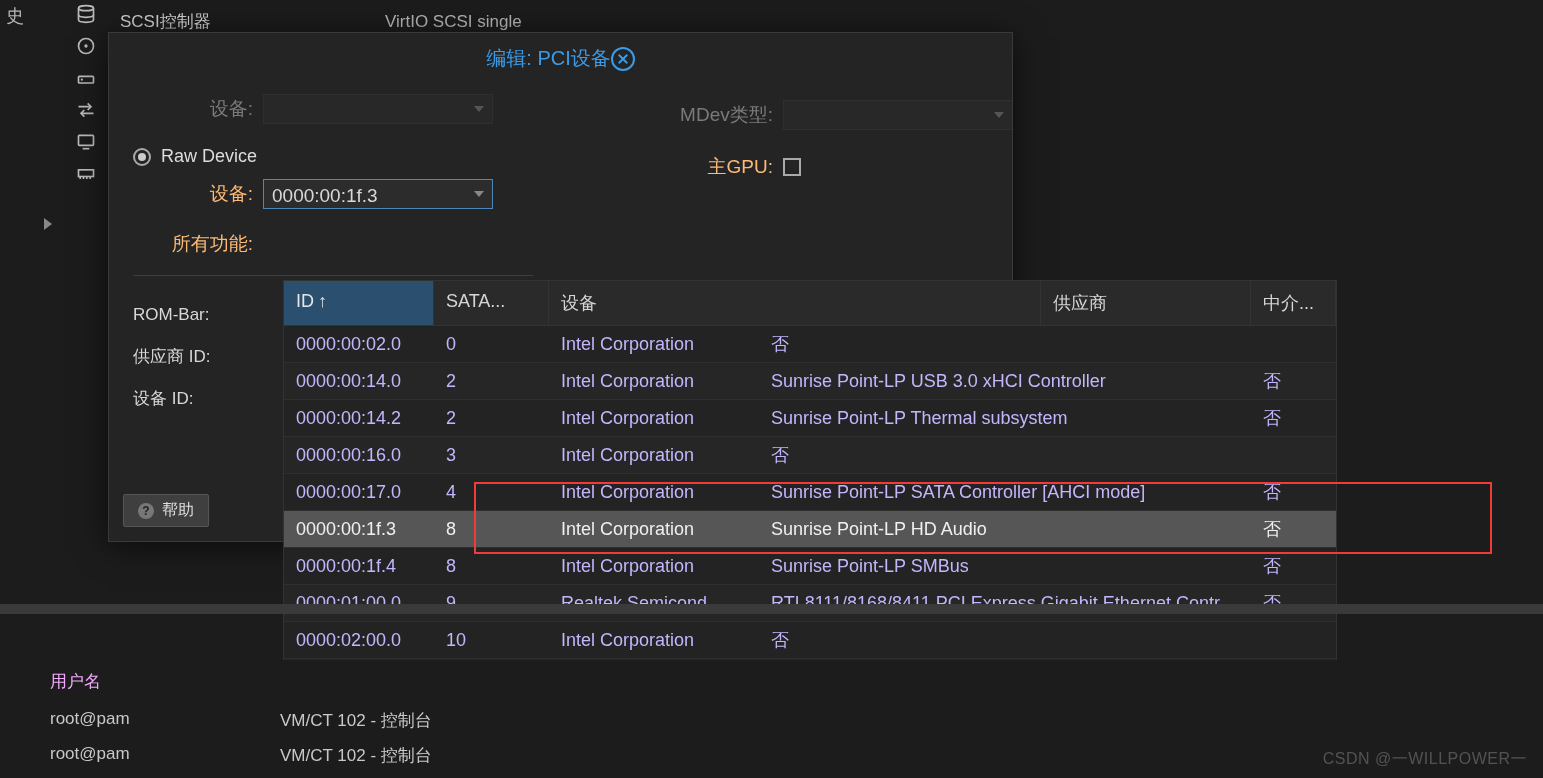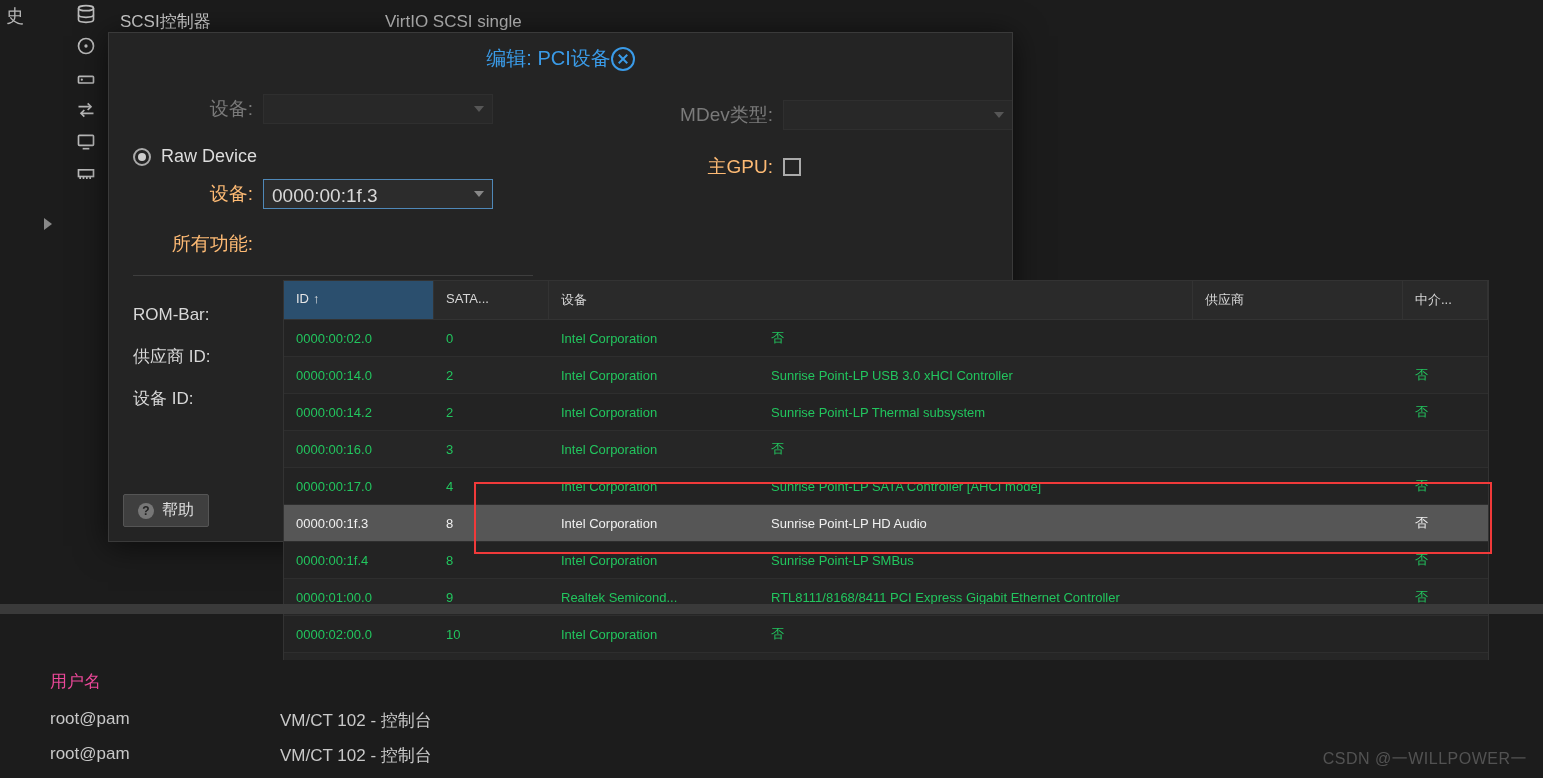--- a/index.html
+++ b/index.html
@@ -106,37 +106,37 @@
     position:absolute;left:14px;bottom:14px;
     background:#3f3f3f;border:1px solid #555;color:#ddd;
     padding:5px 14px;font-size:16px;border-radius:2px;
     display:flex;align-items:center;gap:8px;cursor:pointer;
   }
   .help-btn .q{width:16px;height:16px;border-radius:50%;background:#777;color:#222;display:inline-flex;align-items:center;justify-content:center;font-size:12px;font-weight:bold;}
 
   
   .grid{
     position:absolute;left:283px;top:280px;
-    width:1206px;
+    width:1054px;
     background:#262626;
     border:1px solid #333;
-    font-size:13px;
+    font-size:18px;
   }
   .grid-hdr{
     display:flex;background:#2a2a2a;border-bottom:1px solid #333;
   }
   .grid-hdr .col{
     padding:10px 12px;color:#d6d6d6;border-right:1px solid #333;
     overflow:hidden;white-space:nowrap;text-overflow:ellipsis;
   }
   .grid-hdr .col.sorted{background:var(--hdrsel);color:#e6e6e6;}
   .sort-arrow{margin-left:4px;}
   .grid-body .row{
     display:flex;height:37px;align-items:center;border-bottom:1px solid #2e2e2e;
-    color:#22c55e;
+    color:#c4b5fd;
   }
   .grid-body .row:nth-child(even){background:#262626;}
   .grid-body .row:nth-child(odd){background:#232323;}
   .grid-body .row.sel{background:#565656;color:#f0f0f0;}
   .grid-body .cell{
     padding:0 12px;overflow:hidden;white-space:nowrap;text-overflow:ellipsis;
   }
   .c-id{width:150px;}
   .c-iommu{width:115px;}
   .c-vendor{width:210px;}
@@ -152,21 +152,21 @@
   
   .bottom-bar{
     position:absolute;left:0;right:0;top:604px;height:10px;background:#3a3a3a;
   }
   .log{
     position:absolute;left:0;right:0;top:660px;bottom:0;
     background:#1c1c1c;
     font-size:17px;
   }
   .log .lh{
-    color:#ec4899;padding:10px 0 10px 50px;
+    color:#f0abfc;padding:10px 0 10px 50px;
   }
   .log .lr{display:flex;gap:0;padding:6px 0 6px 50px;color:#c8c8c8;}
   .log .lr .u{width:230px;}
 
   .watermark{
     position:absolute;right:16px;bottom:8px;color:#777;opacity:.6;font-size:16px;letter-spacing:.5px;
   }
 </style>
 </head>
 <body>

